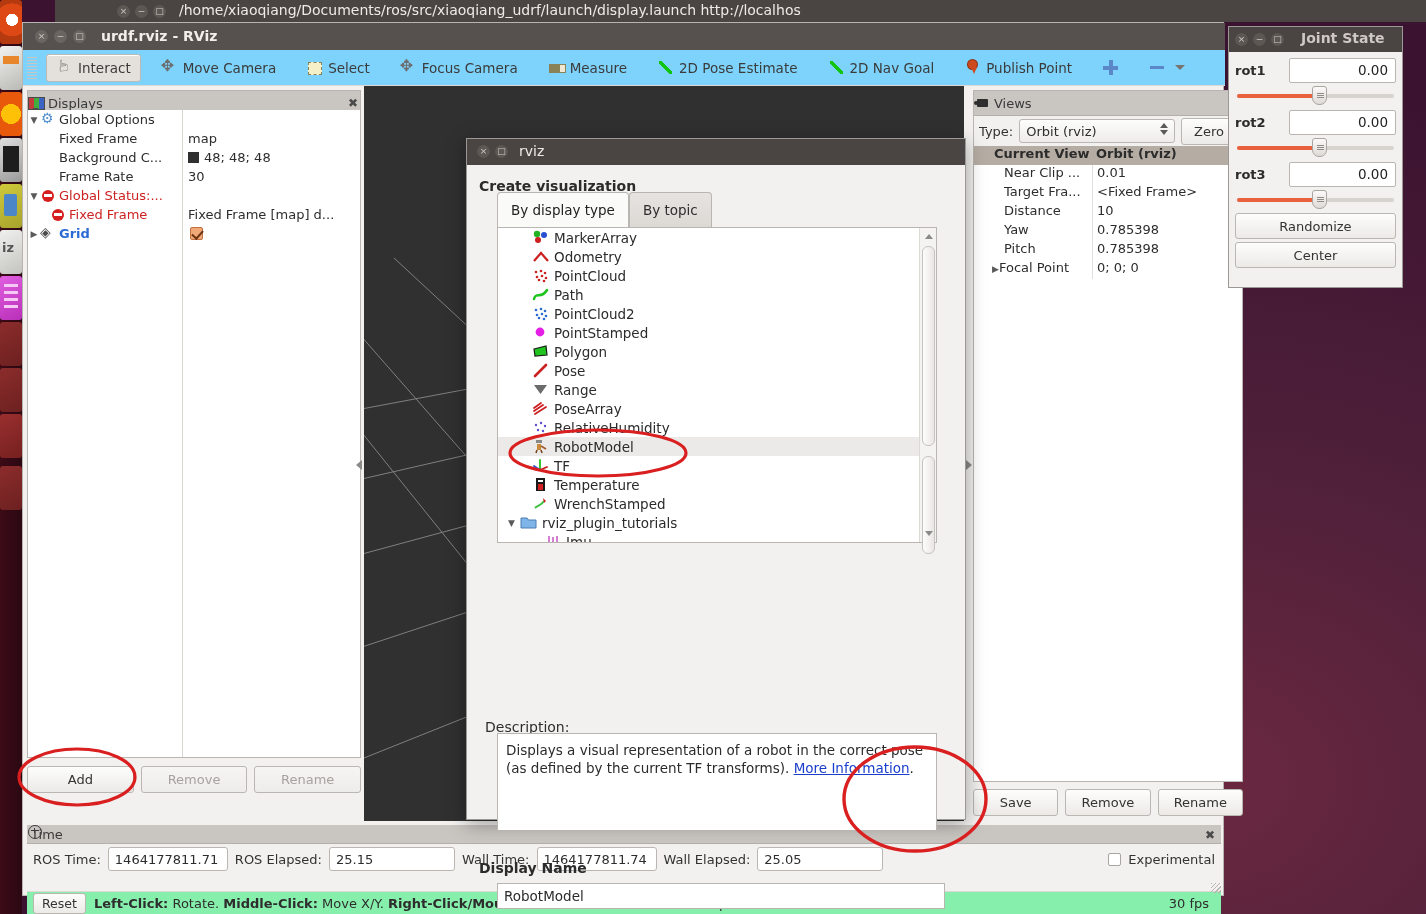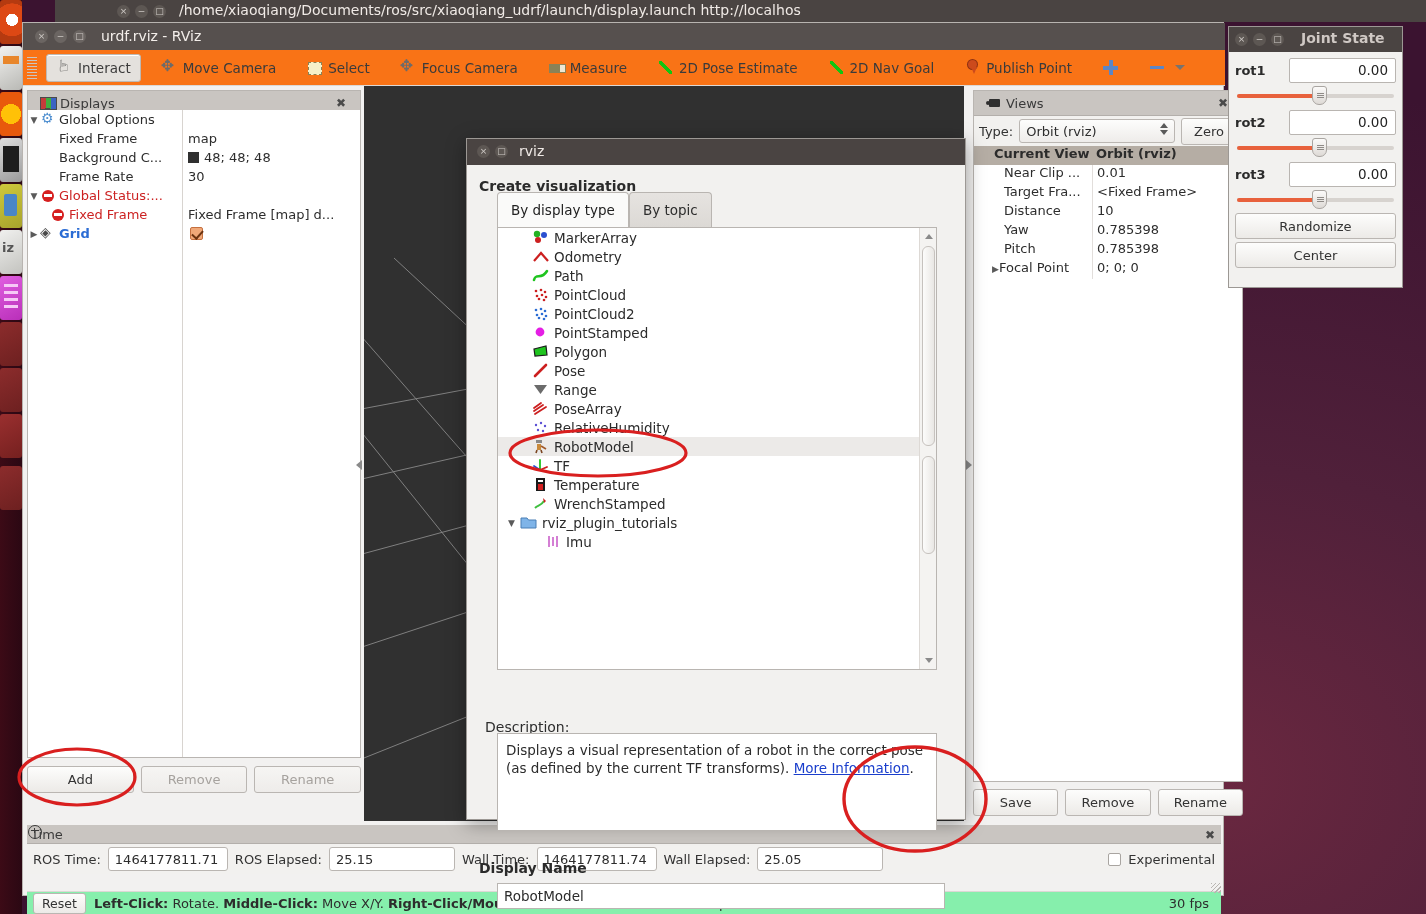--- a/index.html
+++ b/index.html
@@ -71,31 +71,31 @@
   
   .rviz-win {
     position: absolute; left: 22px; top: 22px; width: 1202px; height: 874px;
     background: #f2f1f0; border: 1px solid #b8b4b0;
   }
   .rviz-titlebar {
     position: absolute; left: 0; top: 0; width: 1202px; height: 27px;
     background: #56504e;
   }
   .rviz-titlebar .t {
-    position: absolute; left: 78px; top: 5px; color: #f3eeea; font-size: 14px; font-weight: 400;
+    position: absolute; left: 78px; top: 5px; color: #f3eeea; font-size: 14px; font-weight: 700;
   }
   .rviz-titlebar .wbtn { top: 7px; background:#6b6562; }
   .rviz-titlebar .wbtn.close { left: 12px; }
   .rviz-titlebar .wbtn.min   { left: 31px; }
   .rviz-titlebar .wbtn.max   { left: 50px; }
 
   
   .toolbar {
     position: absolute; left: 0; top: 27px; width: 1202px; height: 36px;
-    background: #f97316; border-bottom: 1px solid #dcd8d4;
+    background: #7dd3fc; border-bottom: 1px solid #dcd8d4;
     display: flex; align-items: center; gap: 8px;
   }
   .tb-grip { width: 10px; height: 22px; margin-left: 4px;
     background: repeating-linear-gradient(to bottom, #c9c5c1 0 1px, transparent 1px 3px); }
   .tb-btn {
     display: flex; align-items: center; gap: 5px; height: 28px;
     padding: 0 9px; margin: 0 1px; border-radius: 3px; color: #3b3b3b; font-size: 13.5px;
     white-space: nowrap; border: 1px solid transparent;
   }
   .tb-btn.active { background: #e4e1dd; border: 1px solid #bdb9b5; box-shadow: inset 0 1px 0 #fff; }
@@ -119,21 +119,21 @@
       border-left:3px solid transparent; border-right:3px solid transparent; border-top:7px solid #cc4a1c; }
   .ico-plus:before, .ico-plus:after { content:""; position:absolute; background:#5b86c7; }
   .ico-plus:before { left:7px; top:1px; width:4px; height:15px; }
   .ico-plus:after  { left:1px; top:7px; width:15px; height:4px; }
   .ico-minus:before { content:""; position:absolute; left:1px; top:7px; width:14px; height:3px; background:#5b86c7; }
   .tb-caret { width:0;height:0;border-left:5px solid transparent;border-right:5px solid transparent;border-top:5px solid #77736f; margin-left:4px;}
 
   
   .panel-title {
     height: 25px; background: #c9c5c1; color: #3a3a3a;
-    display: flex; align-items: center; padding: 0 12px; font-size: 13px;
+    display: flex; align-items: center; padding: 0 0; font-size: 13px;
     border-bottom: 1px solid #b3afab;
   }
   .panel-title .pt-ico { width: 15px; height: 13px; margin-right: 5px; flex: none; position: relative; }
   .ico-monitor:before { content:""; position:absolute; left:0; top:0; width:15px; height:11px;
     background: linear-gradient(to right,#c43b3b 0 33%, #3fae3f 33% 66%, #3b63c4 66% 100%); border:1px solid #4a4a4a; }
   .ico-monitor:after { content:""; position:absolute; left:5px; top:11px; width:5px; height:2px; background:#4a4a4a; }
   .ico-camera:before { content:""; position:absolute; left:3px; top:2px; width:11px; height:8px; background:#2f2f2f; border-radius:1px;}
   .ico-camera:after  { content:""; position:absolute; left:0px; top:4px; width:4px; height:4px; border-radius:50%; background:#2f2f2f;}
   .ico-clock:before { content:""; position:absolute; left:1px; top:0px; width:12px; height:12px; border:1.5px solid #3a3a3a; border-radius:50%; }
   .ico-clock:after { content:""; position:absolute; left:6.5px; top:2.5px; width:1.5px; height:5px; background:#3a3a3a; }
@@ -610,64 +610,64 @@
       <div class="wbtn max">□</div>
       <div class="t">rviz</div>
     </div>
     <div class="dlg-h">Create visualization</div>
 
     <div class="tabs">
       <div class="tab active">By display type</div>
       <div class="tab">By topic</div>
     </div>
 
-    <div class="type-list" style="top:88px; height:443px;">
+    <div class="type-list" style="top:88px; height:316px;">
       <div class="tl-inner">
         <div class="tl-row">
           <span class="tl-ico">
             <svg width="18" height="15" viewBox="0 0 18 15">
                 <circle cx="5" cy="4" r="3.2" fill="#23b223"></circle>
                 <circle cx="12" cy="5" r="3" fill="#2b4fd0"></circle>
                 <circle cx="6" cy="10" r="3" fill="#cc1f1f"></circle>
               </svg>
           </span>
           <span>MarkerArray</span>
         </div>
         <div class="tl-row">
           <span class="tl-ico">
             <svg width="18" height="15" viewBox="0 0 18 15">
                 <path d="M2 12 L9 4 L16 12" stroke="#cc1f1f" stroke-width="2.2" fill="none"></path>
               </svg>
           </span>
           <span>Odometry</span>
-        </div>
-        <div class="tl-row">
-          <span class="tl-ico">
-            <svg width="18" height="15" viewBox="0 0 18 15">
-                <path d="M2 12 C4 4, 9 13, 15 3" stroke="#1fc41f" stroke-width="2.6" fill="none" stroke-linecap="round"></path>
-              </svg>
-          </span>
-          <span>Path</span>
         </div>
         <div class="tl-row">
           <span class="tl-ico">
             <svg width="18" height="15" viewBox="0 0 18 15">
                 <g fill="#cc1f1f">
                   <circle cx="4" cy="4" r="1.3"></circle>
                   <circle cx="9" cy="3" r="1.3"></circle>
                   <circle cx="13" cy="5" r="1.3"></circle>
                   <circle cx="5" cy="9" r="1.3"></circle>
                   <circle cx="10" cy="8" r="1.3"></circle>
                   <circle cx="14" cy="10" r="1.3"></circle>
                   <circle cx="7" cy="12" r="1.3"></circle>
                   <circle cx="12" cy="13" r="1.3"></circle>
                 </g>
               </svg>
           </span>
           <span>PointCloud</span>
+        </div>
+        <div class="tl-row">
+          <span class="tl-ico">
+            <svg width="18" height="15" viewBox="0 0 18 15">
+                <path d="M2 12 C4 4, 9 13, 15 3" stroke="#1fc41f" stroke-width="2.6" fill="none" stroke-linecap="round"></path>
+              </svg>
+          </span>
+          <span>Path</span>
         </div>
         <div class="tl-row">
           <span class="tl-ico">
             <svg width="18" height="15" viewBox="0 0 18 15">
                 <g fill="#2b6cd4">
                   <circle cx="4" cy="4" r="1.3"></circle>
                   <circle cx="9" cy="3" r="1.3"></circle>
                   <circle cx="13" cy="5" r="1.3"></circle>
                   <circle cx="5" cy="9" r="1.3"></circle>
                   <circle cx="10" cy="8" r="1.3"></circle>

